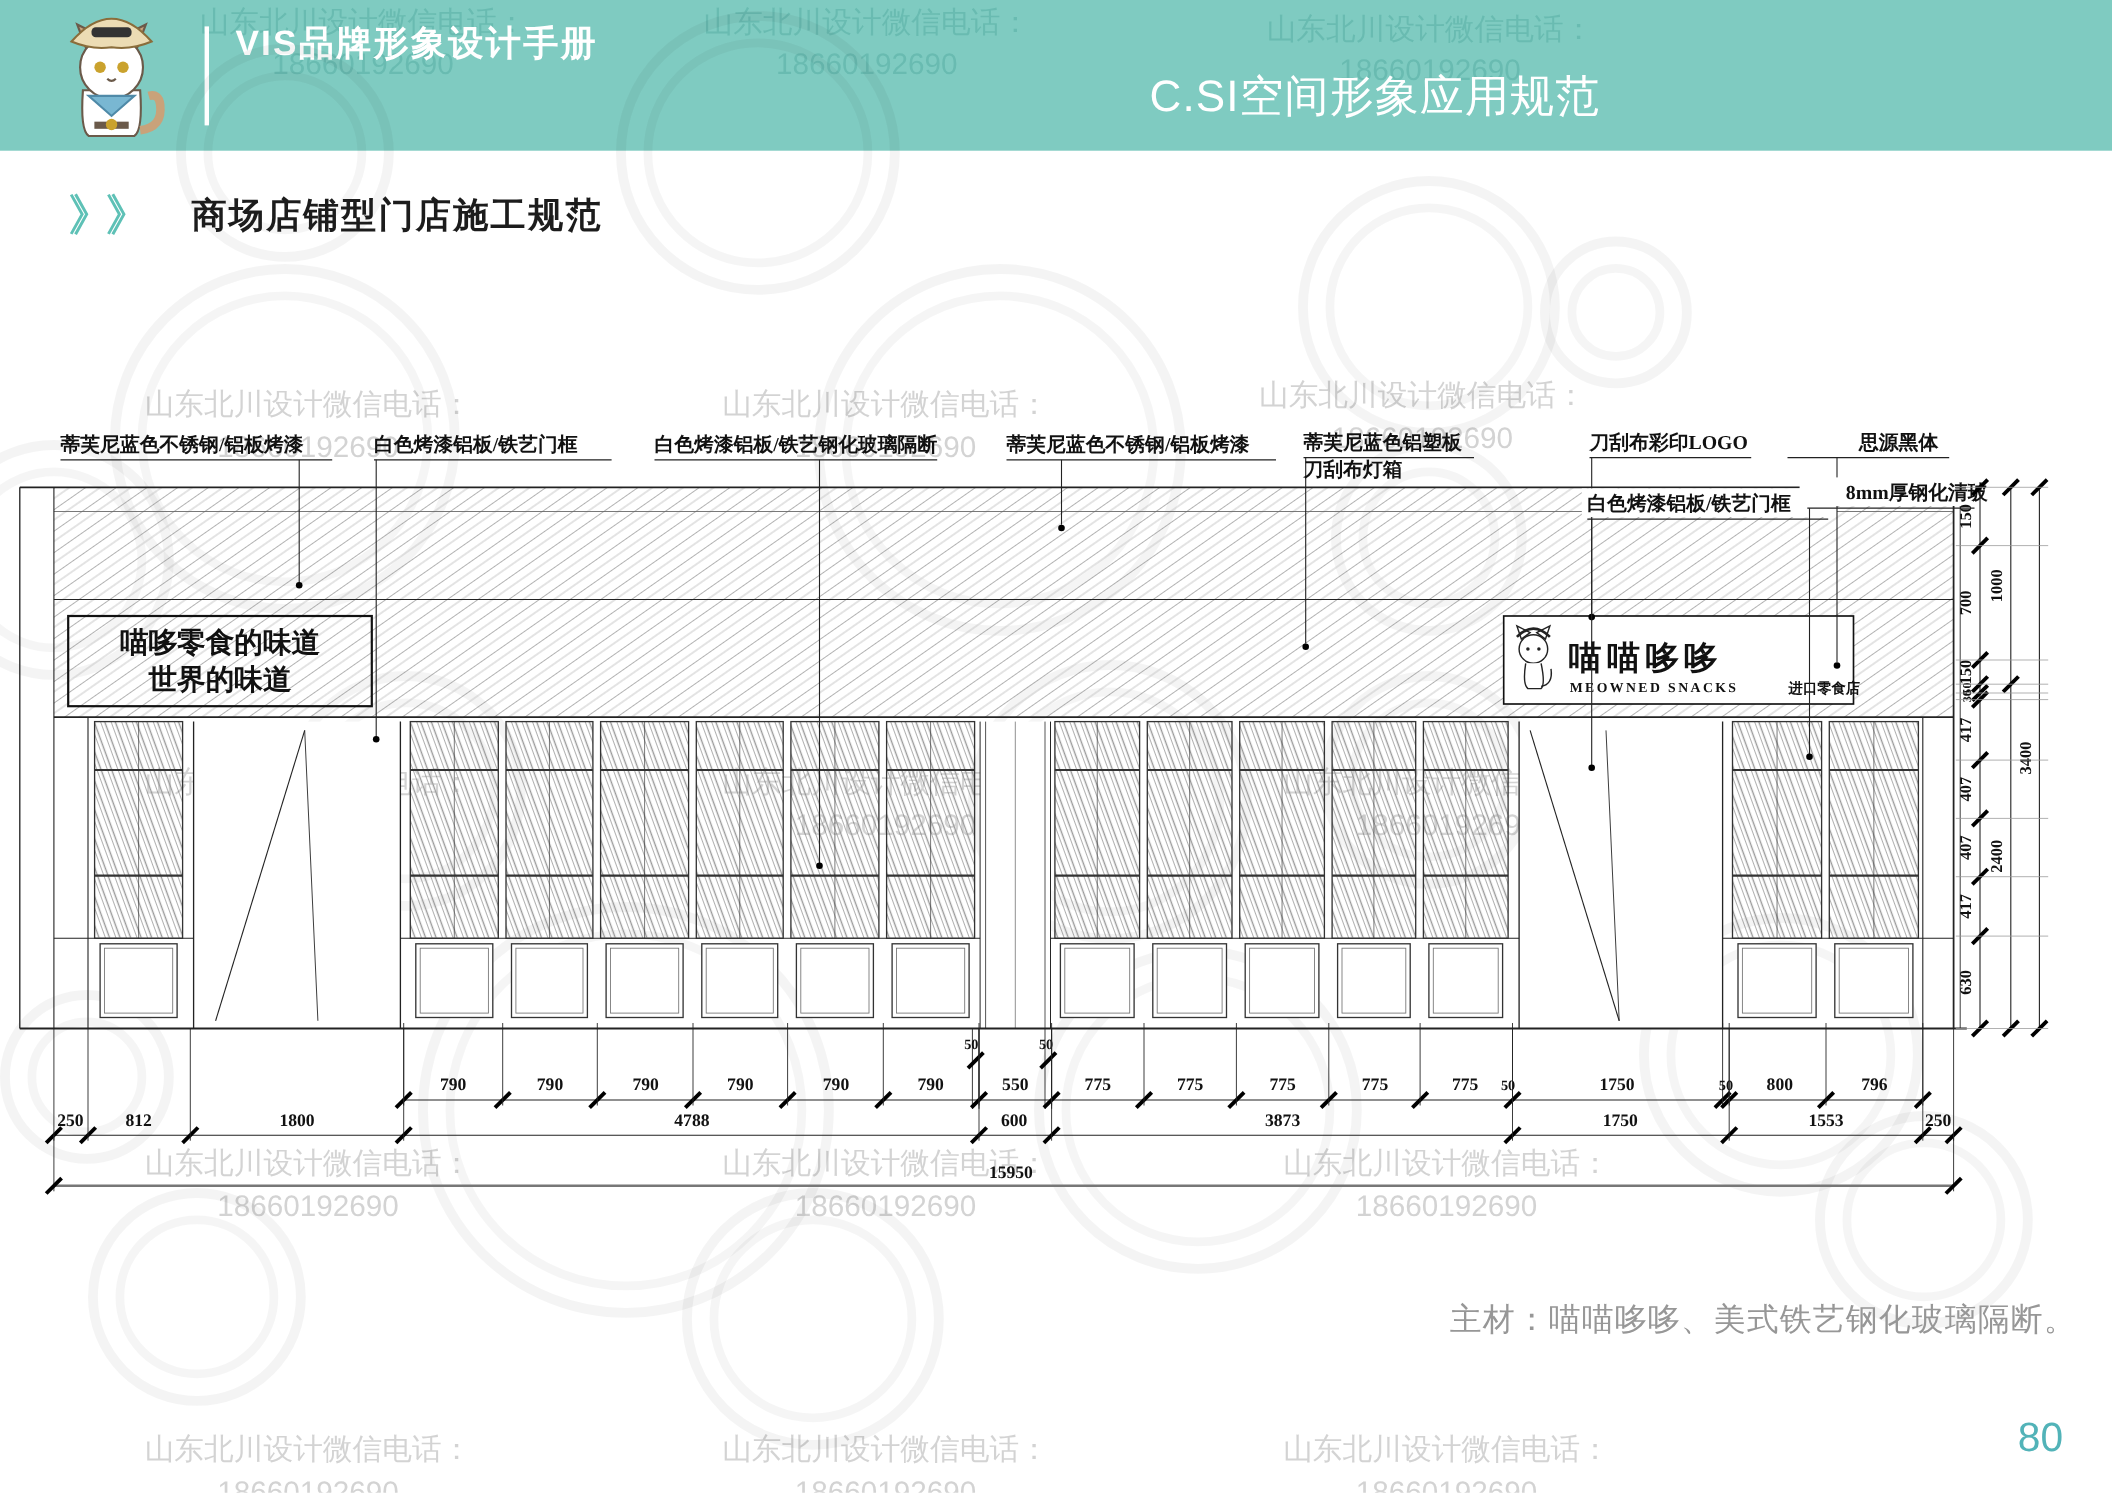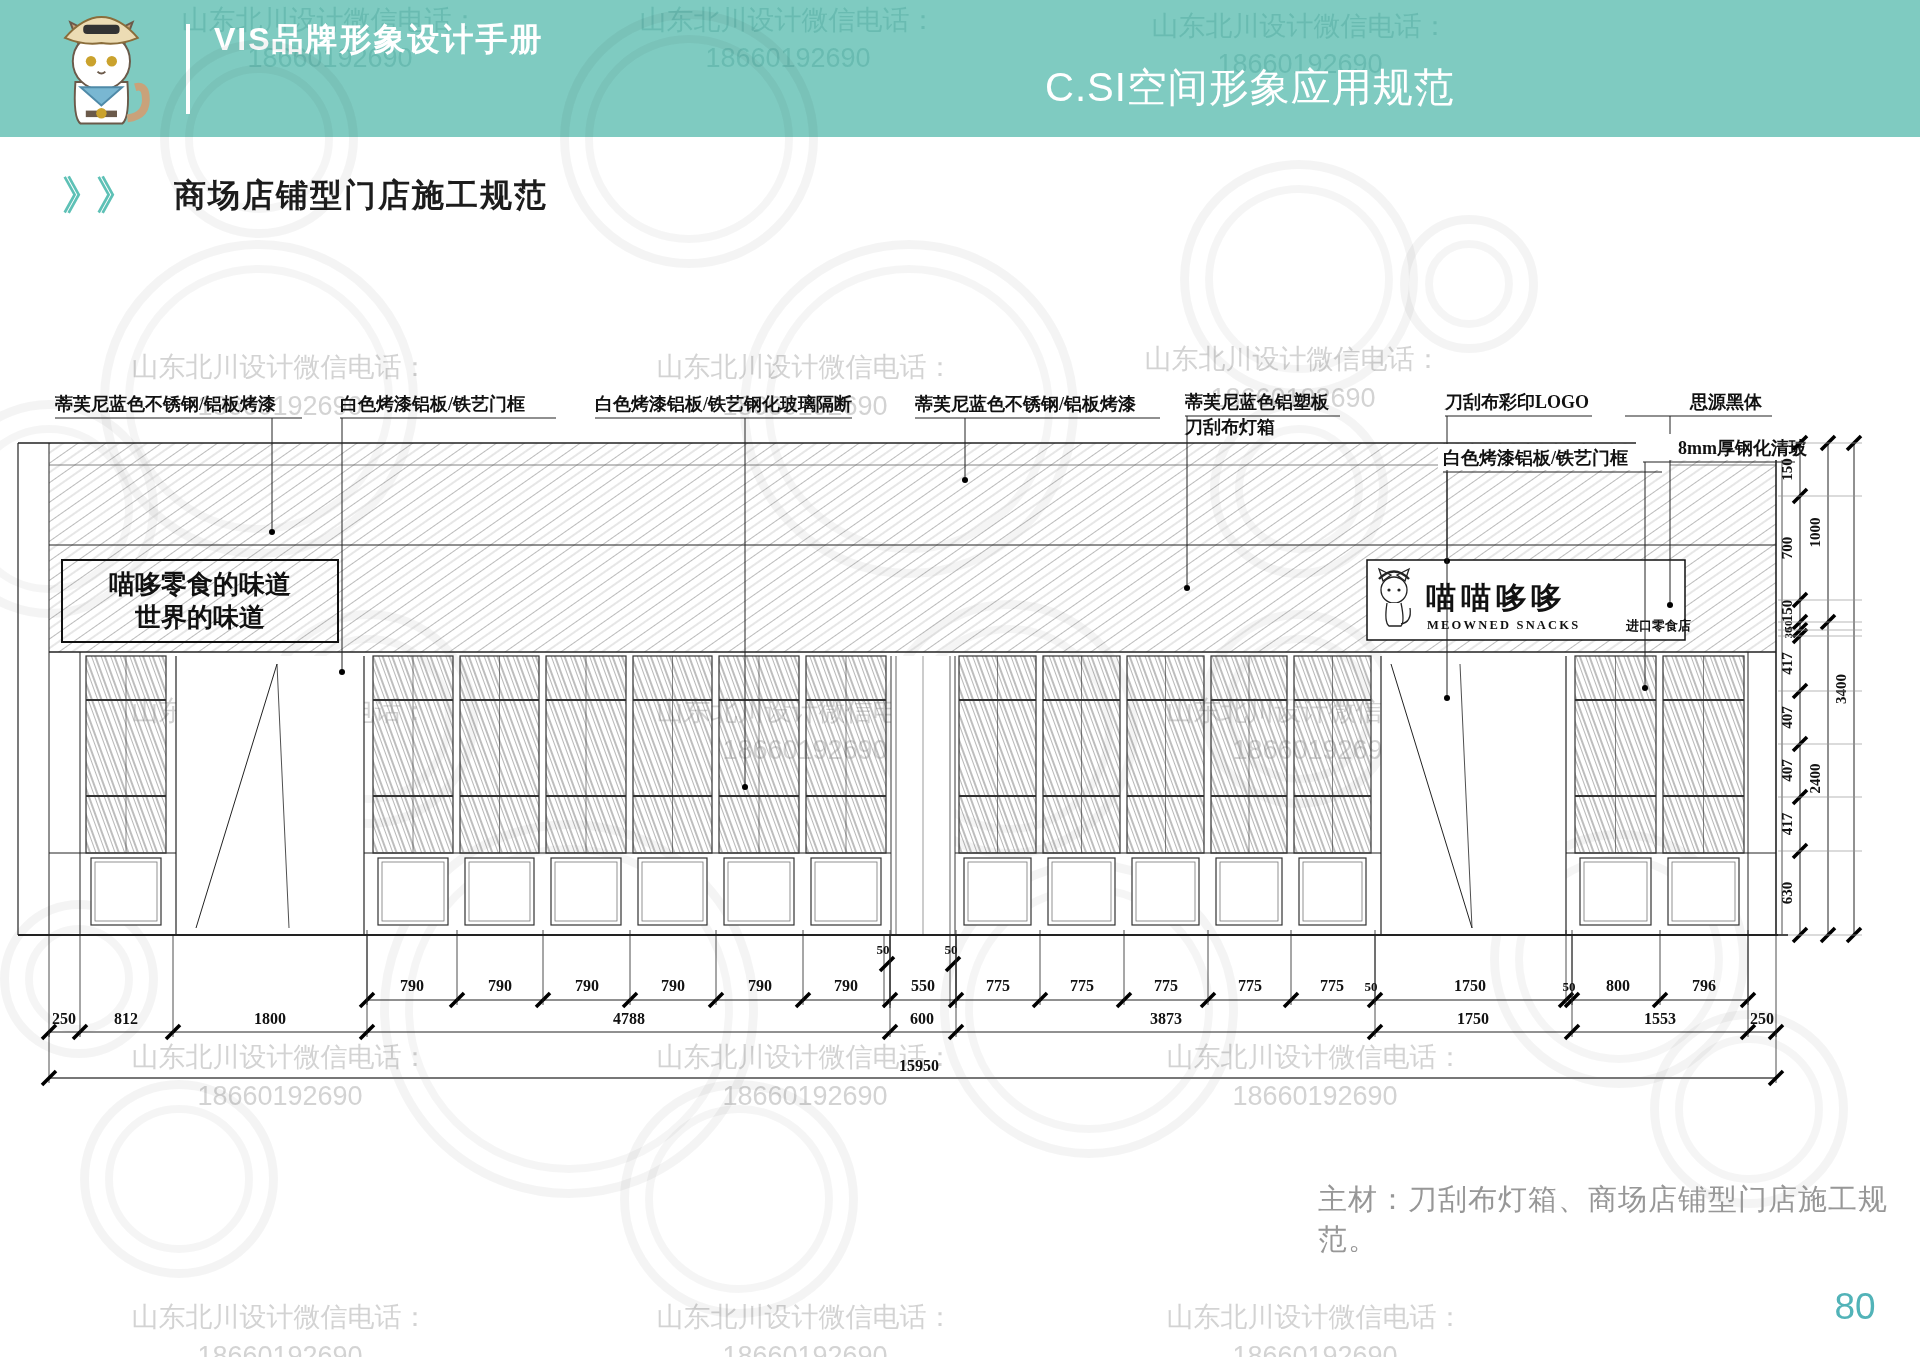--- a/index.html
+++ b/index.html
@@ -389,21 +389,21 @@
         <line x1="1778" y1="242" x2="1862" y2="242" stroke="#999" stroke-width="0.7"></line>
         <line x1="1778" y1="250" x2="1862" y2="250" stroke="#999" stroke-width="0.7"></line>
         <line x1="1778" y1="256" x2="1862" y2="256" stroke="#999" stroke-width="0.7"></line>
         <line x1="1778" y1="311" x2="1862" y2="311" stroke="#999" stroke-width="0.7"></line>
         <line x1="1778" y1="364" x2="1862" y2="364" stroke="#999" stroke-width="0.7"></line>
         <line x1="1778" y1="417" x2="1862" y2="417" stroke="#999" stroke-width="0.7"></line>
         <line x1="1778" y1="471" x2="1862" y2="471" stroke="#999" stroke-width="0.7"></line>
         <line x1="1778" y1="555" x2="1862" y2="555" stroke="#999" stroke-width="0.7"></line>
       </svg></div>
 
-  <div class="note">主材：刀刮布灯箱、商场店铺型门店施工规范。</div>
+  <div class="note">主材：喵喵哆哆、美式铁艺钢化玻璃隔断。</div>
   <div class="pageno">80</div>
 <div class="wm" style="left: 115px; top: 348px;">
       <div>山东北川设计微信电话：</div>
       <div>18660192690</div>
     </div>
     <div class="wm" style="left: 640px; top: 348px;">
       <div>山东北川设计微信电话：</div>
       <div>18660192690</div>
     </div>
     <div class="wm" style="left: 1128px; top: 340px;">

